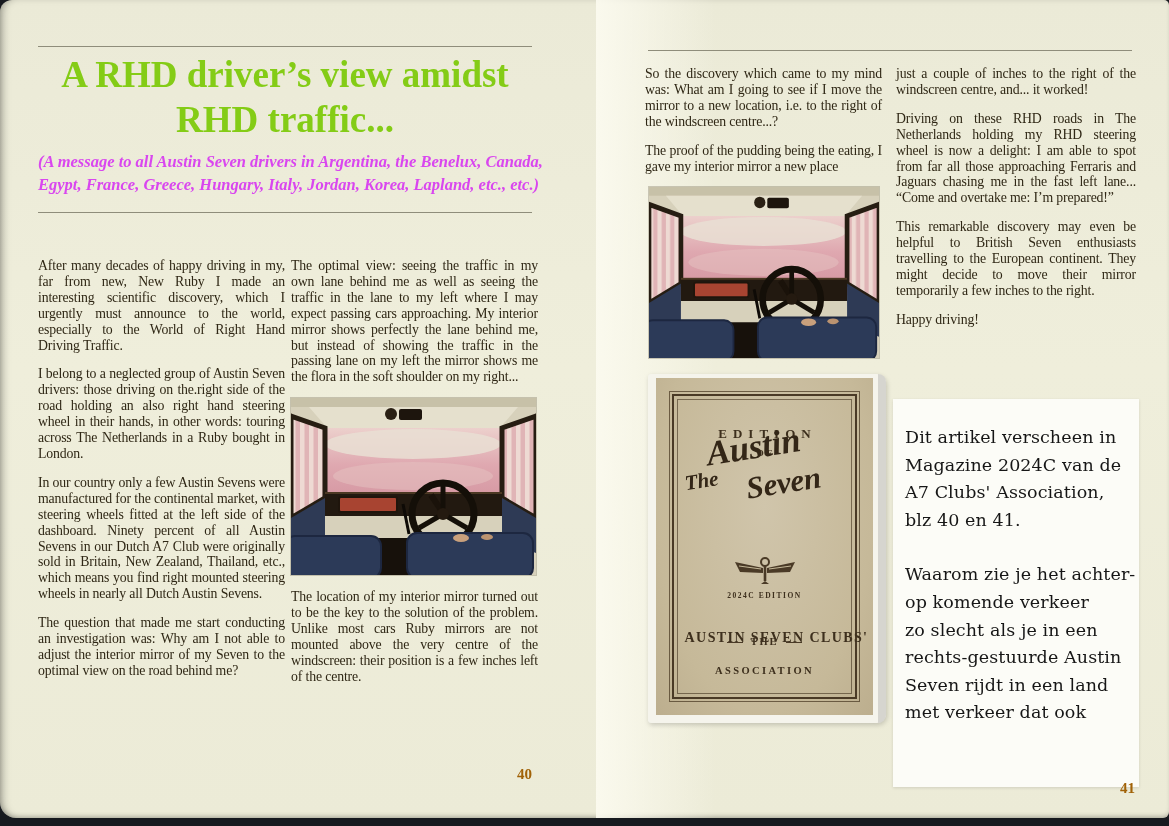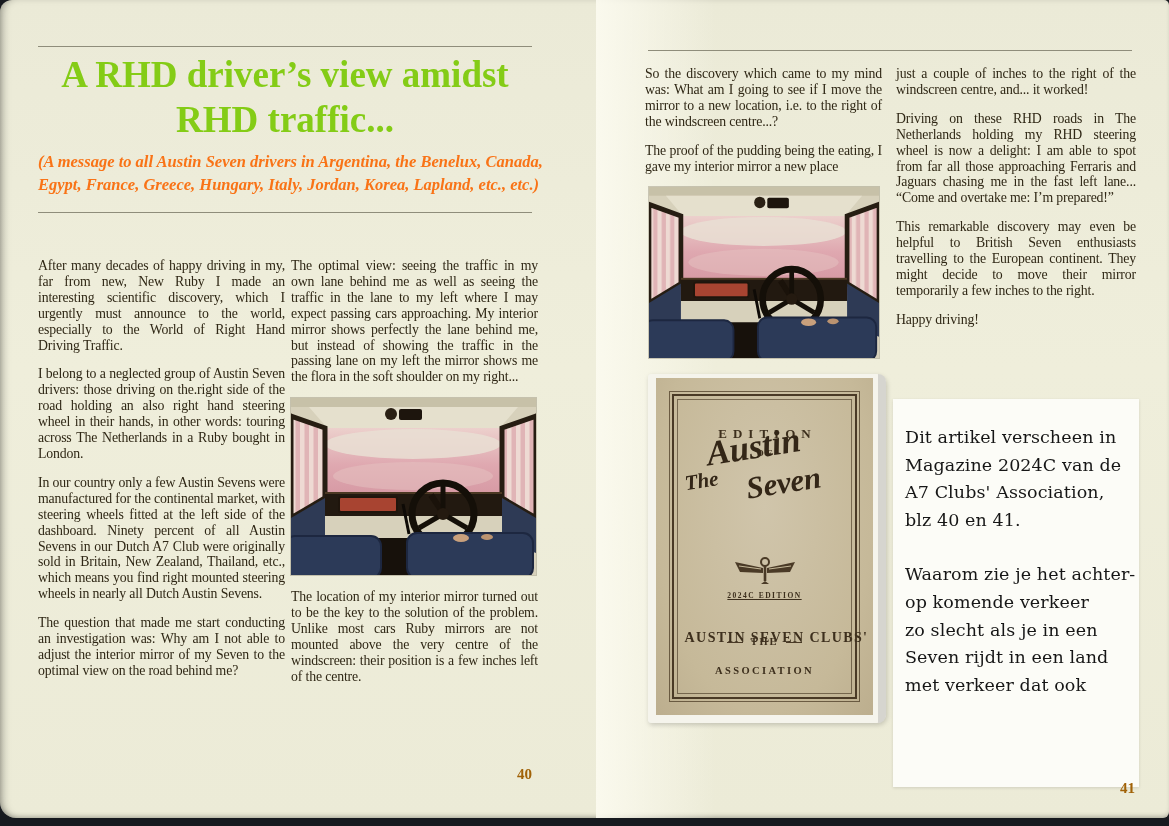--- a/index.html
+++ b/index.html
@@ -22,21 +22,21 @@
   }
   .rule{position:absolute;height:1px;background:#8f8d7b;}
 
   .title{
     position:absolute;left:38px;top:52px;width:494px;text-align:center;
     font-size:37px;line-height:45px;font-weight:bold;color:#84cc16;
   }
   .title div{white-space:nowrap;}
   .subtitle{
     position:absolute;left:38px;top:150px;width:494px;text-align:center;
-    font-style:italic;font-weight:bold;font-size:16.5px;line-height:23px;color:#f97316;
+    font-style:italic;font-weight:bold;font-size:16.5px;line-height:23px;color:#d946ef;
   }
   .subtitle div{white-space:nowrap;}
   .author{
     position:absolute;left:38px;top:221px;width:494px;text-align:center;
     font-weight:bold;font-size:17px;color:#261e11;
   }
   .bodycol{
     position:absolute;font-size:13.8px;line-height:15.9px;letter-spacing:-0.15px;
     text-align:justify;color:#2f2715;
   }
@@ -70,21 +70,21 @@
   .cover-frame-inner{position:absolute;inset:3px;border:1px solid rgba(76,60,38,0.65);}
   .cov-txt{position:absolute;left:0;width:100%;text-align:center;color:#3d2f1d;font-weight:bold;}
   .cov-masthead{top:48px;font-size:13px;letter-spacing:6px;text-indent:6px;}
   .cov-of{top:68px;font-size:9px;letter-spacing:3px;text-indent:3px;}
   .cov-logo{position:absolute;left:0;top:58px;width:100%;height:96px;transform:rotate(-9deg);color:#332617;}
   .cov-logo span{position:absolute;font-style:italic;font-weight:bold;}
   .logo-the{left:30px;top:28px;font-size:21px;}
   .logo-austin{left:56px;top:2px;font-size:35px;}
   .logo-seven{left:90px;top:42px;font-size:31px;}
   .cov-emblem{position:absolute;top:178px;left:50%;transform:translateX(-50%);}
-  .cov-edition{top:210px;font-size:7.5px;letter-spacing:1.5px;text-decoration:underline;}
+  .cov-edition{top:210px;font-size:7.5px;letter-spacing:1.5px;}
   .cov-the-row{position:absolute;top:256px;left:0;width:100%;display:flex;align-items:center;justify-content:center;gap:7px;}
   .cov-the-row .dash{width:16px;height:1px;background:#4a3a26;}
   .cov-the-row .word{font-size:10.5px;font-weight:bold;letter-spacing:2px;color:#3d2f1d;}
   .cov-assoc1{top:252px;font-size:14px;letter-spacing:1.4px;margin-left:12px;}
   .cov-assoc2{top:285px;font-size:10.5px;letter-spacing:2.4px;}
 
   
   .note{
     position:absolute;left:893px;top:399px;width:246px;height:388px;
     background:#fcfcf7;overflow:hidden;
@@ -265,19 +265,20 @@
     <div class="para">
         <div>Dit artikel verscheen in</div>
         <div>Magazine 2024C van de</div>
         <div>A7 Clubs' Association,</div>
         <div>blz 40 en 41.</div>
       </div>
     <div class="para">
         <div>Waarom zie je het achter-</div>
         <div>op komende verkeer</div>
         <div>zo slecht als je in een</div>
+        <div>rechts-gestuurde Austin</div>
         <div>Seven rijdt in een land</div>
         <div>met verkeer dat ook</div>
       </div>
   </div>
 
   <div class="pageno" style="left:645px;top:780px;width:490px;">41</div>
 </div>
 
 </body></html>

